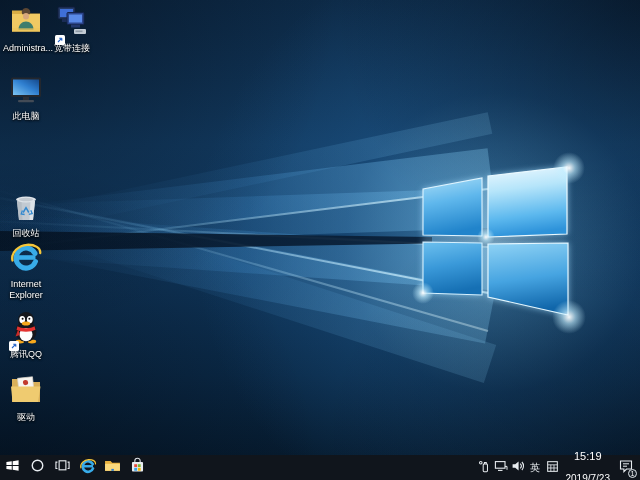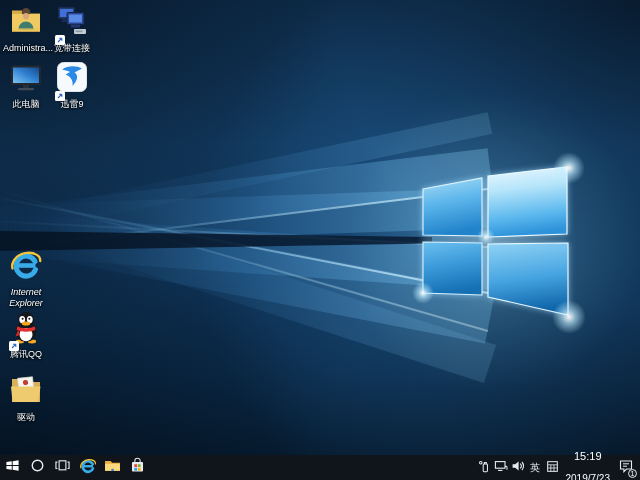--- a/index.html
+++ b/index.html
@@ -35,22 +35,22 @@
     background:radial-gradient(circle, rgba(255,255,255,.95) 0%, rgba(195,238,255,.6) 28%, rgba(0,0,0,0) 70%);}
   .winlogo{position:absolute;left:415px;top:160px;width:160px;height:165px;pointer-events:none;
     filter:drop-shadow(0 0 3px rgba(160,220,255,.65));}
   
   .dicon{position:absolute;width:46px;text-align:center;cursor:default;}
   .dicon .img{width:34px;height:34px;margin:0 auto;position:relative;}
   .dicon .lbl{display:block;margin-top:1px;font-size:9px;line-height:1.18;color:#fff;
     text-shadow:0 1px 2px rgba(0,0,0,.95),0 0 3px rgba(0,0,0,.8);}
   .sc{position:absolute;left:0;bottom:0;width:10px;height:10px;}
   .c1{left:3px;}  .c2{left:49px;}
-  .row1{top:4px;} .row2{top:60px;} .row3{top:129px;} .row4{top:189px;}
-  .row5{top:248px;font-style:italic;} .row6{top:310px;} .row7{top:373px;}
+  .row1{top:4px;} .row2{top:72px;} .row3{top:129px;} .row4{top:189px;}
+  .row5{top:240px;} .row6{top:310px;} .row7{top:373px;}
   
   .taskbar{position:absolute;left:0;bottom:0;width:640px;height:25px;background:#10151c;
     display:flex;align-items:center;z-index:5;}
   .tbtn{width:25px;height:25px;display:flex;align-items:center;justify-content:center;cursor:pointer;}
   .tray{margin-left:auto;display:flex;align-items:center;height:25px;padding-right:3px;}
   .trayicon{width:17px;height:25px;display:flex;align-items:center;justify-content:center;cursor:pointer;}
   .lang{color:#eef2f5;font-size:10px;width:17px;text-align:center;cursor:pointer;}
   .clock{color:#fff;text-align:center;margin:0 5px;cursor:pointer;line-height:1.2;}
   .clock .t{font-size:11px;display:block;}
   .clock .d{font-size:10px;display:block;margin-top:10px;}
@@ -162,37 +162,36 @@
           </defs>
         <rect x="2" y="5.5" width="30" height="19.5" rx="1.5" fill="#23272e"></rect>
         <rect x="4" y="7.5" width="26" height="15.5" fill="url(#scr1)"></rect>
         <rect x="14" y="25" width="6" height="3" fill="#2a2f37"></rect>
         <rect x="9" y="28" width="16" height="2.2" rx="1" fill="#434b56"></rect>
       </svg>
     </span>
     <span class="lbl">此电脑</span>
   </div>
 
-  <div class="dicon c2 row2">
-    <span class="img">
-      <svg width="34" height="34" viewBox="0 0 34 34">
-        <rect x="2.5" y="2.5" width="29" height="29" rx="6" fill="#f7fafc" stroke="#dde6ee"></rect>
-        <path d="M7 9.5 C13 5.5 21 5.5 27 8.5 L19.5 12.5 C23.5 15 23 20 17.5 26 C18.5 20.5 15.5 16.5 10.5 14.5 L15 12 C12.2 10.6 9.6 10 7 9.5 Z" fill="#2a8ae6"></path>
-      </svg>
-      <span class="sc">
-        <svg width="10" height="10" viewBox="0 0 10 10">
-            <rect width="10" height="10" rx="1.5" fill="#fff"></rect>
-            <path d="M3 7 L6.8 3.2 M6.8 3.2 h-2.6 M6.8 3.2 v2.6" stroke="#2866c8" stroke-width="1.1" fill="none"></path>
-          </svg>
-      </span>
-    </span>
-    <span class="lbl">迅雷9</span>
-  </div>
-
-
+
+
+  <div class="dicon c1 row4">
+    <span class="img">
+      <svg width="34" height="34" viewBox="0 0 34 34">
+        <path d="M8 12 L26 12 L24 31 L10 31 Z" fill="#ccd3d9" opacity=".95"></path>
+        <path d="M8 12 L12.5 12 L13.5 31 L10 31 Z" fill="#b6bec6"></path>
+        <path d="M21.5 12 L26 12 L24 31 L20.5 31 Z" fill="#dde3e8"></path>
+        <ellipse cx="17" cy="10.5" rx="10" ry="2.9" fill="#dfe4e9"></ellipse>
+        <ellipse cx="17" cy="10.5" rx="7" ry="1.8" fill="#c2c9d0"></ellipse>
+        <path d="M14.2 23.5 l2.8 -4.8 l2.8 4.8" fill="none" stroke="#3188cf" stroke-width="1.5"></path>
+        <path d="M13.4 21.5 l-1.2 3.4 l3.4 .6 M21.8 21.3 l1.4 3.3 l-3.4 .8" fill="none" stroke="#3188cf" stroke-width="1.3"></path>
+      </svg>
+    </span>
+    <span class="lbl">回收站</span>
+  </div>
 
   <div class="dicon c1 row5">
     <span class="img">
       <svg width="34" height="34" viewBox="0 0 34 34">
         <path d="M26.5 21.5 A 10 10 0 1 1 26 13.5" stroke="#38ace9" stroke-width="5" fill="none" stroke-linecap="round"></path>
         <path d="M8 17.5 h18.5" stroke="#38ace9" stroke-width="4.6"></path>
         <path d="M3.5 20.5 C 1.5 12.5 10 5.2 18 4.8 C 26 4.4 31.8 8 31.2 13" stroke="#f5c63a" stroke-width="2.3" fill="none" stroke-linecap="round"></path>
       </svg>
     </span>
     <span class="lbl">Internet Explorer</span>

